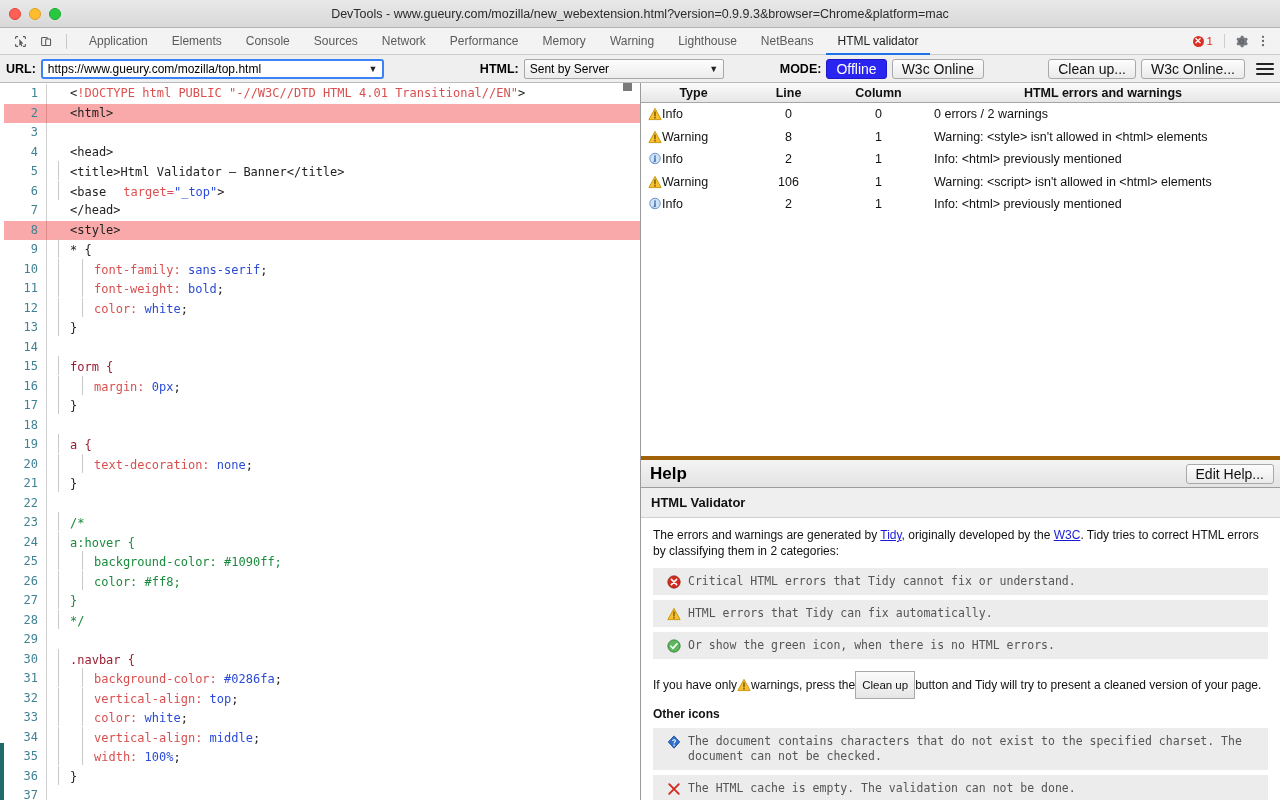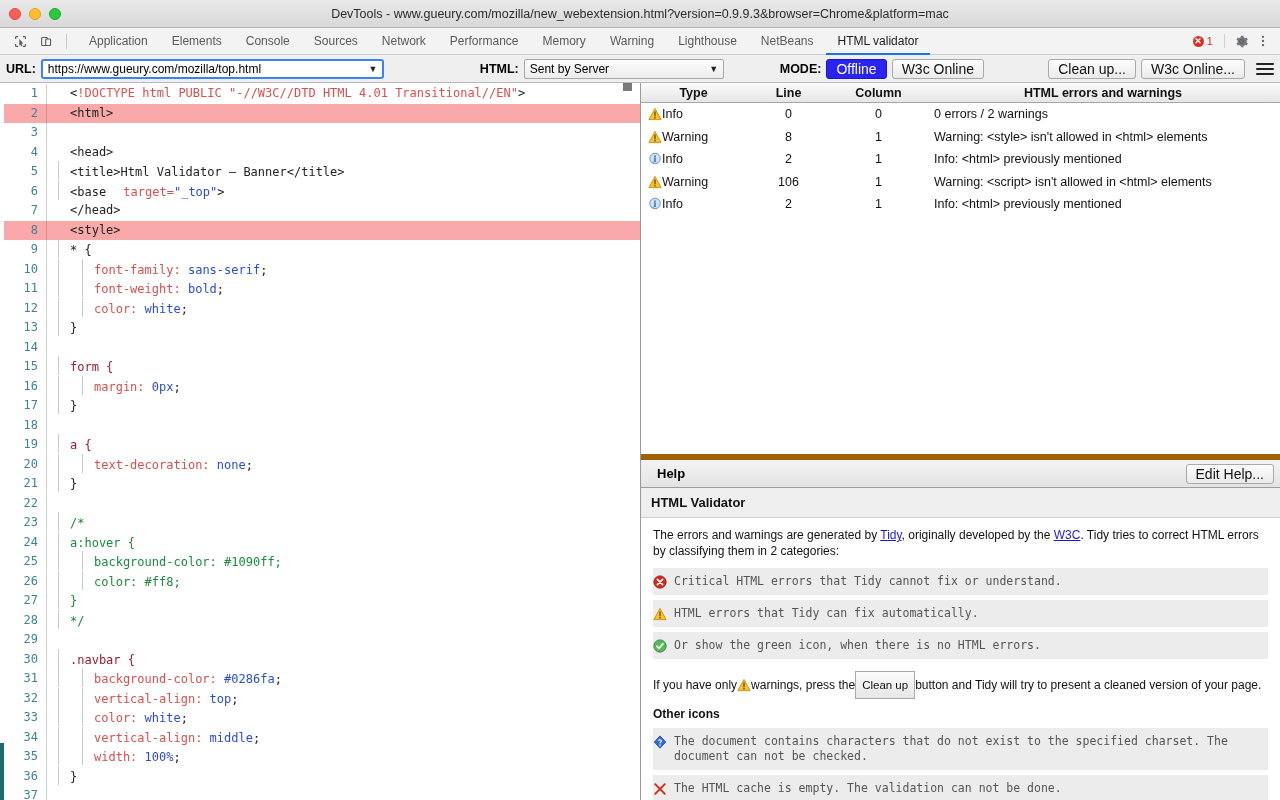--- a/index.html
+++ b/index.html
@@ -201,21 +201,21 @@
   .right {
     width: 639px;
     display: flex; flex-direction: column;
     background: #fff;
   }
 
   
   .results {
     height: 377px;
     display: flex; flex-direction: column;
-    border-bottom: 6px solid #a16207;
+    border-bottom: 4px solid #a16207;
     overflow: hidden;
   }
   .res-head {
     display: flex;
     height: 20px;
     background: linear-gradient(#fbfbfb, #e6e6e6);
     border-bottom: 1px solid #a6a6a6;
     font-size: 12.5px; font-weight: bold; color: #111;
     align-items: center;
   }
@@ -237,21 +237,21 @@
   .ico { width: 14px; height: 14px; display: inline-block; flex: none; }
 
   
   .help-head {
     height: 28px;
     background: linear-gradient(#f4f4f4, #e3e3e3);
     border-bottom: 1px solid #9d9d9d;
     display: flex; align-items: center; justify-content: space-between;
     padding: 0 6px 0 9px;
   }
-  .help-head .title { font-size: 13px; font-weight: bold; color: #000; margin-left: 7px; }
+  .help-head .title { font-size: 17px; font-weight: bold; color: #000; }
   .help-body {
     flex: 1;
     background: #fff;
     overflow: hidden;
     font-size: 12px; color: #111;
   }
   .help-title-bar {
     background: #efefef;
     border-bottom: 1px solid #d0d0d0;
     padding: 7px 10px;
@@ -259,21 +259,21 @@
   }
   .help-p {
     padding: 9px 12px 4px 12px;
     line-height: 16px;
     font-size: 12px;
   }
   .lnk { color: #1a1ad6; text-decoration: underline; }
   .note {
     background: #ececec;
     margin: 5px 12px;
-    padding: 6px 0;
+    padding: 6px 14px;
     font-family: "DejaVu Sans Mono", "Liberation Mono", monospace;
     font-size: 11.5px; color: #555;
     display: flex; align-items: flex-start; gap: 7px;
     line-height: 15px;
   }
   .note .ico { margin-top: 1px; }
   .help-p2 {
     padding: 7px 12px 3px 12px;
     font-size: 12px; line-height: 18px;
     display: flex; align-items: center; flex-wrap: wrap; gap: 0;

